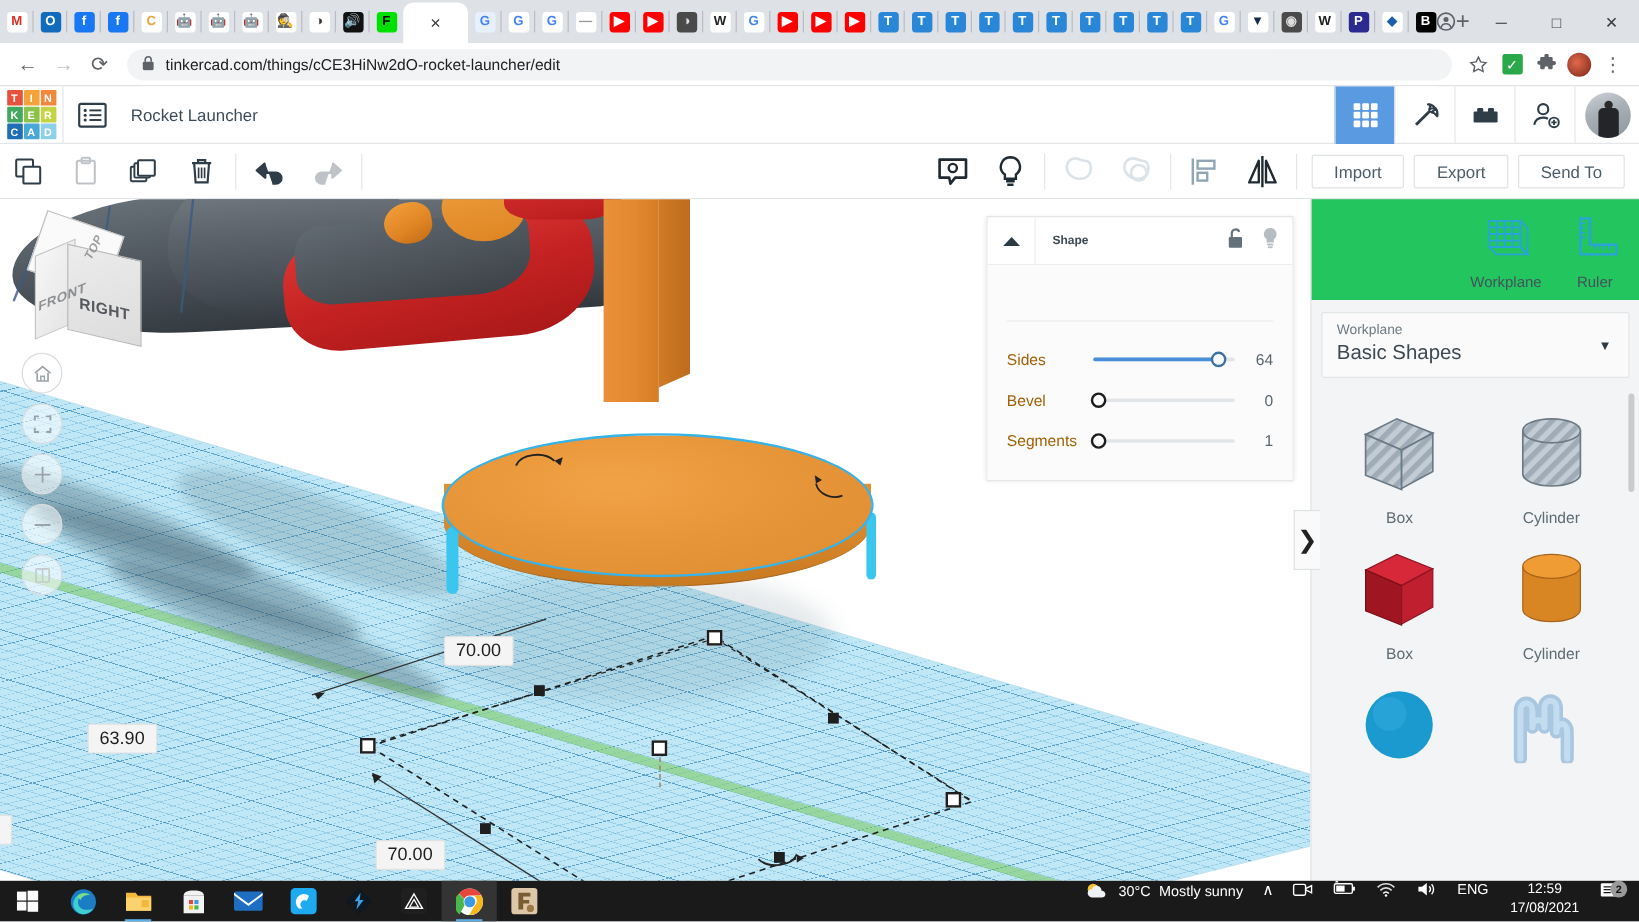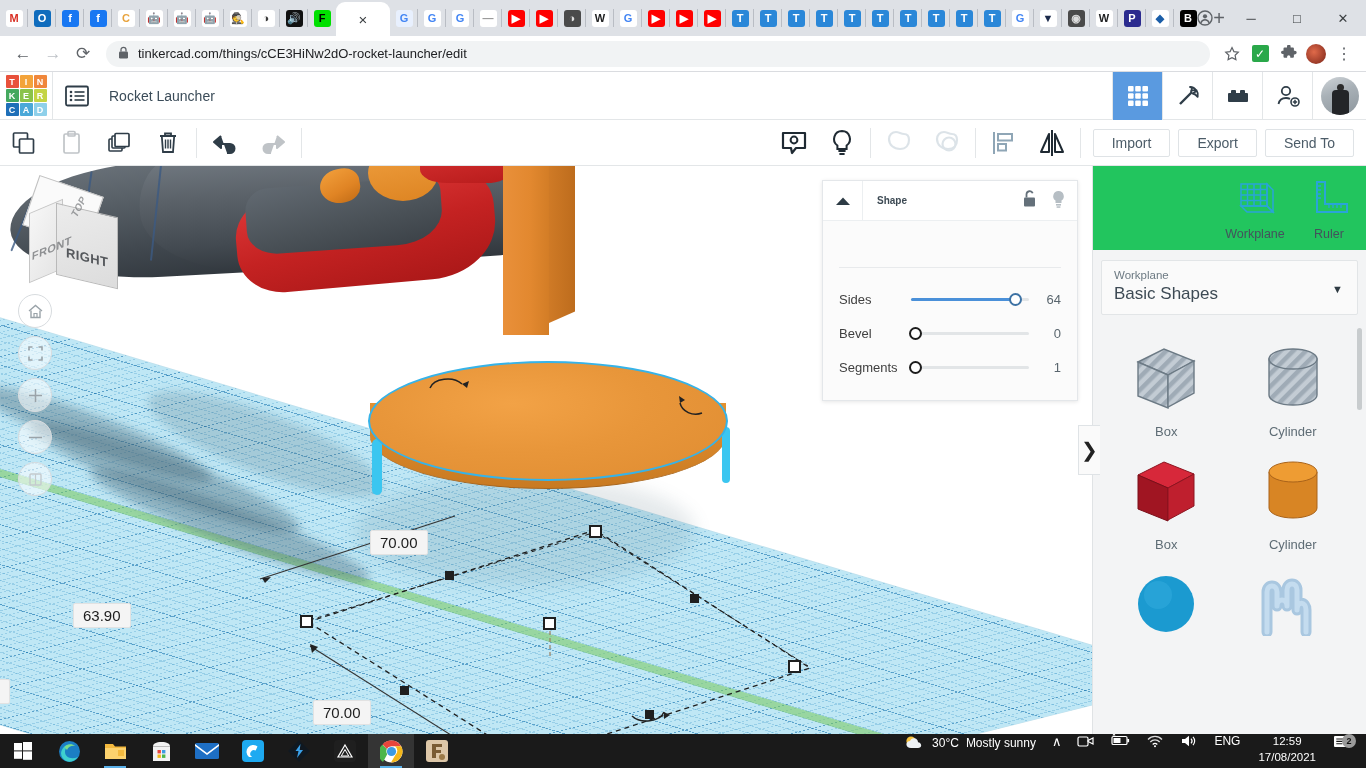--- a/index.html
+++ b/index.html
@@ -295,21 +295,21 @@
     box-shadow: 0 0 0 3px #fff, 0 0 0 5px #4a90d9;
   }
   .swatch-hole {
     width: 50px; height: 50px; border-radius: 50%;
     background: repeating-linear-gradient(135deg,#b5b5b5 0 5px,#dcdcdc 5px 10px);
     box-shadow: 0 0 0 3px #fff, 0 0 0 4px #e4e4e4;
   }
   .mode-lbl { font-size: 13px; color: #5f6e78; margin-top: 12px; }
   .sp-rule { height: 1px; background: #e8eaec; margin: 26px 0 14px; }
   .sp-row { display: flex; align-items: center; height: 34px; }
-  .sp-row-lbl { font-size: 13px; color: #404040; width: 72px; }
+  .sp-row-lbl { font-size: 13px; color: #a16207; width: 72px; }
   .slider { position: relative; flex: 1; height: 16px; display: flex; align-items: center; }
   .slider-track { position:absolute; left:0; right:0; height: 3px; background: #e2e5e7; border-radius:2px; }
   .slider-fill { position:absolute; left:0; height: 3px; background: #4a90d9; border-radius:2px; }
   .slider-knob {
     position:absolute; width: 13px; height: 13px; border-radius: 50%; background: #fff;
     border: 2px solid #1d1d1d;
   }
   .slider-knob.blue { border-color: #3d72a4; }
   .sp-val { width: 32px; text-align: right; font-size: 13px; color: #5a666e; }
 

